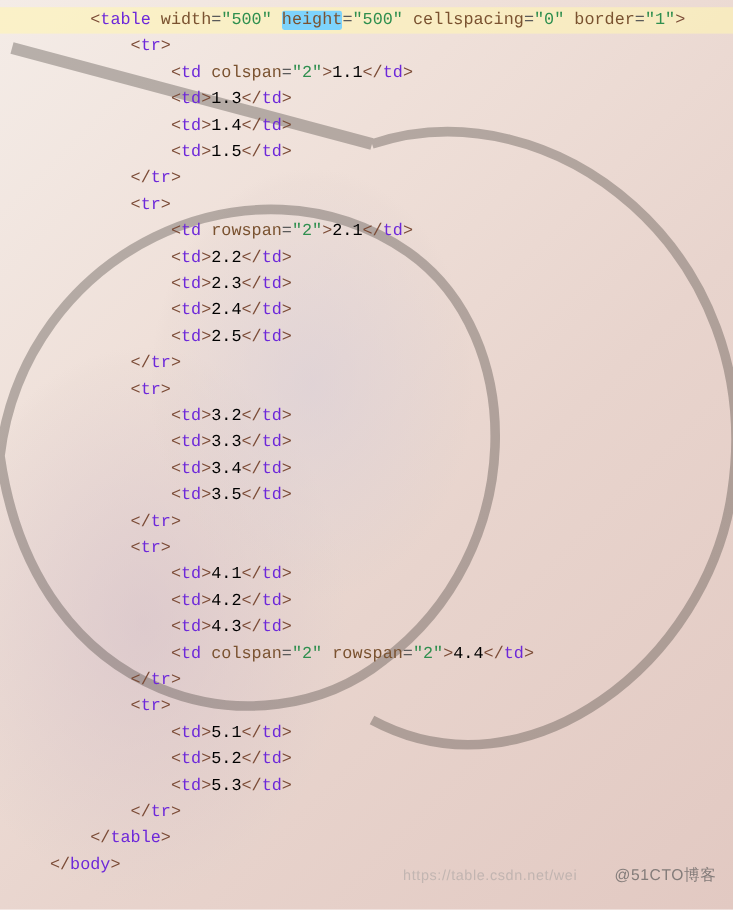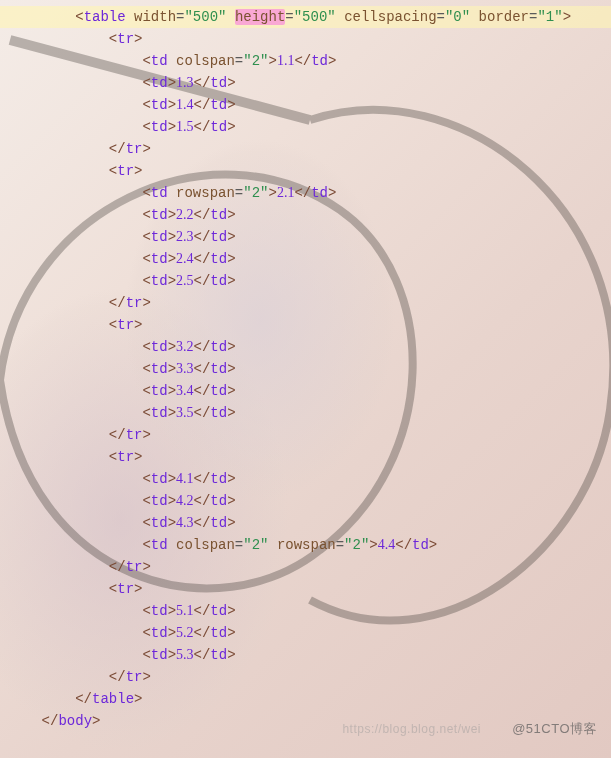--- a/index.html
+++ b/index.html
@@ -26,28 +26,28 @@
     opacity: 0.32;
     filter: blur(0.5px);
   }
   .code {
     position: relative;
     padding: 6px 0 6px 0;
     white-space: pre;
   }
   .line { display:block; padding: 0 8px; }
   .hl-line { background: rgba(255,245,180,0.6); }
-  .hl-attr { background: #f9a8d4; border-radius:2px; }
+  .hl-attr { background: #7dd3fc; border-radius:2px; }
 
   .p  { color:#7b4b36; } 
   .tn { color:#6d28d9; } 
   .an { color:#7a5230;margin-top:40px; } 
   .eq { color:#5a5a5a; }
   .av { color:#2f8f4f; } 
-  .tx { color:#6d28d9;font-family:Liberation Serif, serif; } 
+  .tx { color:#000000; } 
 
   .watermark1, .watermark2 {
     position: absolute;
     right: 14px;
     color: rgba(120,120,120,0.55);
     font-family: "Helvetica Neue", Arial, sans-serif;
     font-size: 12px;
     letter-spacing: 0.5px;
     pointer-events: none;
   }
@@ -58,14 +58,14 @@
 <body>
 
 <svg class="bgshape" viewBox="0 0 700 700">
   <path d="M40,350 C60,180 250,90 380,180 C480,250 480,430 360,520 C260,600 70,560 40,350 Z" fill="none" stroke="#3a3530" stroke-width="8"></path>
   <path d="M350,90 C500,40 680,180 650,380 C630,520 480,640 350,570" fill="none" stroke="#3a3530" stroke-width="8"></path>
   <line x1="350" y1="90" x2="50" y2="10" stroke="#3a3530" stroke-width="10"></line>
 </svg>
 
 <div class="code" id="code"><span class="line hl-line">        <span class="p">&lt;</span><span class="tn">table</span> <span class="an">width</span><span class="eq">=</span><span class="av">"500"</span> <span class="an hl-attr">height</span><span class="eq">=</span><span class="av">"500"</span> <span class="an">cellspacing</span><span class="eq">=</span><span class="av">"0"</span> <span class="an">border</span><span class="eq">=</span><span class="av">"1"</span><span class="p">&gt;</span></span><span class="line">            <span class="p">&lt;</span><span class="tn">tr</span><span class="p">&gt;</span></span><span class="line">                <span class="p">&lt;</span><span class="tn">td</span> <span class="an">colspan</span><span class="eq">=</span><span class="av">"2"</span><span class="p">&gt;</span><span class="tx">1.1</span><span class="p">&lt;/</span><span class="tn">td</span><span class="p">&gt;</span></span><span class="line">                <span class="p">&lt;</span><span class="tn">td</span><span class="p">&gt;</span><span class="tx">1.3</span><span class="p">&lt;/</span><span class="tn">td</span><span class="p">&gt;</span></span><span class="line">                <span class="p">&lt;</span><span class="tn">td</span><span class="p">&gt;</span><span class="tx">1.4</span><span class="p">&lt;/</span><span class="tn">td</span><span class="p">&gt;</span></span><span class="line">                <span class="p">&lt;</span><span class="tn">td</span><span class="p">&gt;</span><span class="tx">1.5</span><span class="p">&lt;/</span><span class="tn">td</span><span class="p">&gt;</span></span><span class="line">            <span class="p">&lt;/</span><span class="tn">tr</span><span class="p">&gt;</span></span><span class="line">            <span class="p">&lt;</span><span class="tn">tr</span><span class="p">&gt;</span></span><span class="line">                <span class="p">&lt;</span><span class="tn">td</span> <span class="an">rowspan</span><span class="eq">=</span><span class="av">"2"</span><span class="p">&gt;</span><span class="tx">2.1</span><span class="p">&lt;/</span><span class="tn">td</span><span class="p">&gt;</span></span><span class="line">                <span class="p">&lt;</span><span class="tn">td</span><span class="p">&gt;</span><span class="tx">2.2</span><span class="p">&lt;/</span><span class="tn">td</span><span class="p">&gt;</span></span><span class="line">                <span class="p">&lt;</span><span class="tn">td</span><span class="p">&gt;</span><span class="tx">2.3</span><span class="p">&lt;/</span><span class="tn">td</span><span class="p">&gt;</span></span><span class="line">                <span class="p">&lt;</span><span class="tn">td</span><span class="p">&gt;</span><span class="tx">2.4</span><span class="p">&lt;/</span><span class="tn">td</span><span class="p">&gt;</span></span><span class="line">                <span class="p">&lt;</span><span class="tn">td</span><span class="p">&gt;</span><span class="tx">2.5</span><span class="p">&lt;/</span><span class="tn">td</span><span class="p">&gt;</span></span><span class="line">            <span class="p">&lt;/</span><span class="tn">tr</span><span class="p">&gt;</span></span><span class="line">            <span class="p">&lt;</span><span class="tn">tr</span><span class="p">&gt;</span></span><span class="line">                <span class="p">&lt;</span><span class="tn">td</span><span class="p">&gt;</span><span class="tx">3.2</span><span class="p">&lt;/</span><span class="tn">td</span><span class="p">&gt;</span></span><span class="line">                <span class="p">&lt;</span><span class="tn">td</span><span class="p">&gt;</span><span class="tx">3.3</span><span class="p">&lt;/</span><span class="tn">td</span><span class="p">&gt;</span></span><span class="line">                <span class="p">&lt;</span><span class="tn">td</span><span class="p">&gt;</span><span class="tx">3.4</span><span class="p">&lt;/</span><span class="tn">td</span><span class="p">&gt;</span></span><span class="line">                <span class="p">&lt;</span><span class="tn">td</span><span class="p">&gt;</span><span class="tx">3.5</span><span class="p">&lt;/</span><span class="tn">td</span><span class="p">&gt;</span></span><span class="line">            <span class="p">&lt;/</span><span class="tn">tr</span><span class="p">&gt;</span></span><span class="line">            <span class="p">&lt;</span><span class="tn">tr</span><span class="p">&gt;</span></span><span class="line">                <span class="p">&lt;</span><span class="tn">td</span><span class="p">&gt;</span><span class="tx">4.1</span><span class="p">&lt;/</span><span class="tn">td</span><span class="p">&gt;</span></span><span class="line">                <span class="p">&lt;</span><span class="tn">td</span><span class="p">&gt;</span><span class="tx">4.2</span><span class="p">&lt;/</span><span class="tn">td</span><span class="p">&gt;</span></span><span class="line">                <span class="p">&lt;</span><span class="tn">td</span><span class="p">&gt;</span><span class="tx">4.3</span><span class="p">&lt;/</span><span class="tn">td</span><span class="p">&gt;</span></span><span class="line">                <span class="p">&lt;</span><span class="tn">td</span> <span class="an">colspan</span><span class="eq">=</span><span class="av">"2"</span> <span class="an">rowspan</span><span class="eq">=</span><span class="av">"2"</span><span class="p">&gt;</span><span class="tx">4.4</span><span class="p">&lt;/</span><span class="tn">td</span><span class="p">&gt;</span></span><span class="line">            <span class="p">&lt;/</span><span class="tn">tr</span><span class="p">&gt;</span></span><span class="line">            <span class="p">&lt;</span><span class="tn">tr</span><span class="p">&gt;</span></span><span class="line">                <span class="p">&lt;</span><span class="tn">td</span><span class="p">&gt;</span><span class="tx">5.1</span><span class="p">&lt;/</span><span class="tn">td</span><span class="p">&gt;</span></span><span class="line">                <span class="p">&lt;</span><span class="tn">td</span><span class="p">&gt;</span><span class="tx">5.2</span><span class="p">&lt;/</span><span class="tn">td</span><span class="p">&gt;</span></span><span class="line">                <span class="p">&lt;</span><span class="tn">td</span><span class="p">&gt;</span><span class="tx">5.3</span><span class="p">&lt;/</span><span class="tn">td</span><span class="p">&gt;</span></span><span class="line">            <span class="p">&lt;/</span><span class="tn">tr</span><span class="p">&gt;</span></span><span class="line">        <span class="p">&lt;/</span><span class="tn">table</span><span class="p">&gt;</span></span><span class="line">    <span class="p">&lt;/</span><span class="tn">body</span><span class="p">&gt;</span></span></div>
 
-<div class="watermark1">https://blog.blog.net/wei</div>
+<div class="watermark1">https://table.csdn.net/wei</div>
 <div class="watermark2">@51CTO博客</div>
 
 </body></html>

